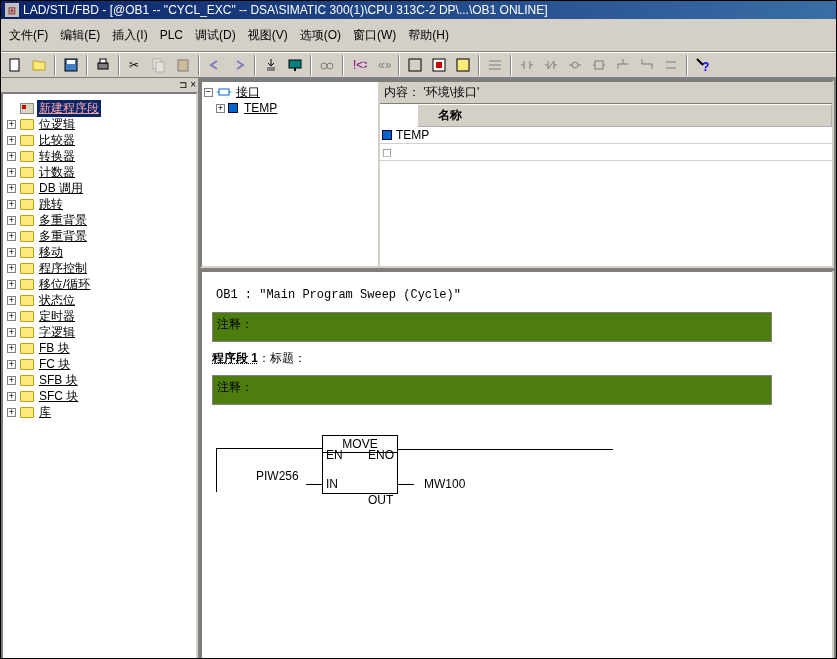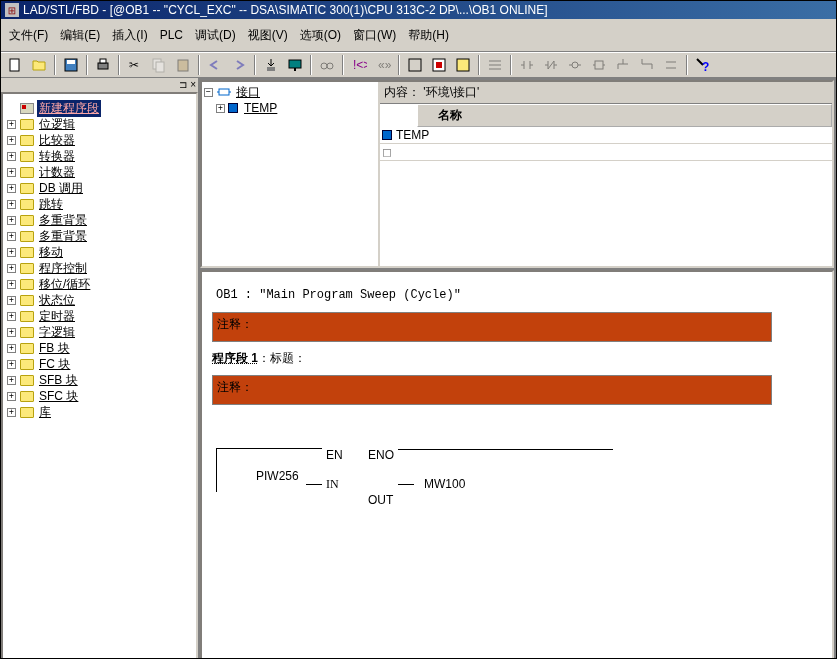--- a/index.html
+++ b/index.html
@@ -30,36 +30,36 @@
 .right-area { flex: 1; display: flex; flex-direction: column; background: #808080; }
 .top-right { height: 188px; display: flex; border: 2px inset #d4d0c8; background: #fff; margin: 2px; }
 .tr-left { width: 178px; border-right: 2px solid #d4d0c8; overflow: auto; padding: 2px; }
 .tr-right { flex: 1; display: flex; flex-direction: column; }
 .tr-header { background: #d4d0c8; border-bottom: 1px solid #808080; padding: 2px 4px; display: flex; }
 .tr-name-hdr { width: 100%; background: #d4d0c8; border: 1px outset #fff; padding: 2px 20px; font-weight: bold; margin-left: 37px; }
 .tr-row { display: flex; align-items: center; border-bottom: 1px solid #d4d0c8; padding: 1px 2px; }
 .blue-sq { width: 10px; height: 10px; background: #06c; margin-right: 4px; display: inline-block; border: 1px solid #003; }
 .main-editor { flex: 1; background: #fff; border: 2px inset #d4d0c8; margin: 0 2px 2px 2px; overflow: auto; padding: 10px; }
 .ob-title { padding: 6px 4px; font-family: "Courier New", monospace; }
-.comment-box { background: #c2410c; border: 1px solid #808080; min-height: 30px; padding: 3px 4px; margin: 4px 0; width: 560px; }
+.comment-box { background: #4d7c0f; border: 1px solid #808080; min-height: 30px; padding: 3px 4px; margin: 4px 0; width: 560px; }
 .network-line { padding: 4px 0; }
 .network-line .nw { text-decoration: underline dotted; color: #000; }
 .diagram { margin: 30px 4px 4px 4px; position: relative; height: 120px; font-family: "Courier New", monospace; }
 .move-box { position: absolute; left: 106px; top: 0; width: 76px; border: 1px solid #000; }
 .move-title { text-align: center; border-bottom: 1px solid #000; padding: 1px 0; background: #fff; }
 .wire-left { position: absolute; top: 13px; left: 0; width: 106px; border-top: 1px solid #000; }
 .wire-left-v { position: absolute; top: 13px; left: 0; width: 0; border-left: 1px solid #000; height: 44px; }
 .wire-right { position: absolute; top: 14px; left: 182px; width: 215px; border-top: 1px solid #000; }
 .wire-in2 { position: absolute; top: 49px; left: 90px; width: 16px; border-top: 1px solid #000; }
 .wire-out2 { position: absolute; top: 49px; left: 182px; width: 16px; border-top: 1px solid #000; }
 .lbl-in { position: absolute; left: 40px; top: 34px; }
 .lbl-out { position: absolute; left: 200px; top: 42px; margin-left: 8px; }
 .lbl-en { position: absolute; left: 110px; top: 13px; }
 .lbl-eno { position: absolute; left: 152px; top: 13px; }
-.lbl-in-t { position: absolute; left: 110px; top: 42px; font-family: Liberation Serif, serif; }
+.lbl-in-t { position: absolute; left: 110px; top: 42px; }
 .lbl-out-t { position: absolute; left: 152px; top: 58px; }
 .move-body2 { height: 40px; }
 .tree-row-indent { padding-left: 12px; display: flex; align-items: center; height: 16px; }
 </style>
 </head>
 <body>
 
 <div class="titlebar">
   <span class="logo">⊞</span>
   <span>LAD/STL/FBD  - [@OB1 -- "CYCL_EXC" -- DSA\SIMATIC 300(1)\CPU 313C-2 DP\...\OB1  ONLINE]</span>
@@ -421,20 +421,24 @@
         <span class="nw" style="font-weight:bold">程序段 1</span><span>：标题：</span>
       </div>
       <div class="comment-box"><span>注释：</span></div>
 
       <div class="diagram">
         <div class="wire-left-v"></div>
         <div class="wire-left"></div>
         <div class="wire-right"></div>
         <div class="wire-in2"></div>
         <div class="wire-out2"></div>
+        <div class="move-box">
+          <div class="move-title">MOVE</div>
+          <div class="move-body2"></div>
+        </div>
         <div class="lbl-en">EN</div>
         <div class="lbl-eno">ENO</div>
         <div class="lbl-in-t">IN</div>
         <div class="lbl-out-t">OUT</div>
         <div class="lbl-in">PIW256</div>
         <div class="lbl-out">MW100</div>
       </div>
     </div>
   </div>
 </div>

